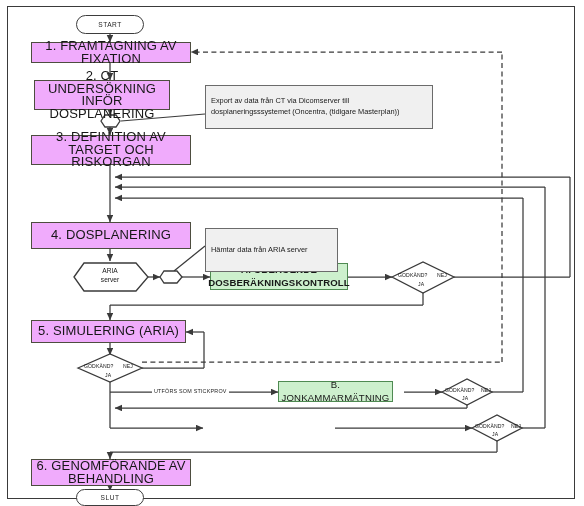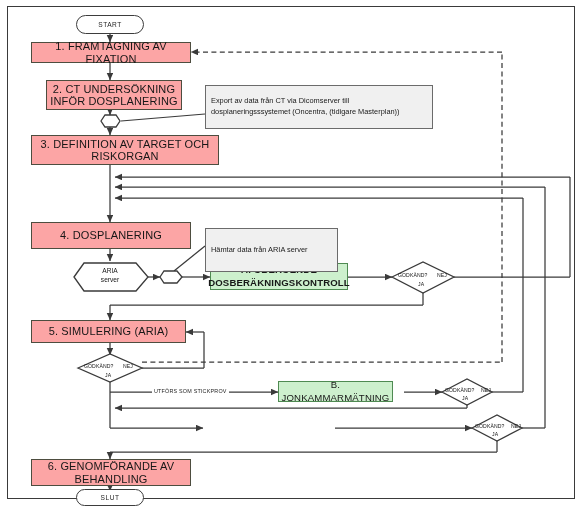--- a/index.html
+++ b/index.html
@@ -1,21 +1,21 @@
 <!DOCTYPE html>
 <html><head>
 <meta charset="utf-8">
 <style>
   html,body{margin:0;padding:0;background:#ffffff;}
   body{font-family:"Liberation Sans",sans-serif;}
   #canvas{position:relative;width:584px;height:506px;background:#ffffff;overflow:hidden;}
   #frame{position:absolute;left:7px;top:6px;width:568px;height:493px;border:1.5px solid #3a3a3a;background:#ffffff;box-sizing:border-box;}
   svg#wires{position:absolute;left:0;top:0;width:584px;height:506px;pointer-events:none;}
   .node{position:absolute;box-sizing:border-box;display:flex;align-items:center;justify-content:center;text-align:center;}
-  .process{background:#fca5a5;border:1.6px solid #4d4d3f;color:#171717;font-size:11px;line-height:12.5px;letter-spacing:.15px;}
+  .process{background:#f0abfc;border:1.6px solid #4d4d3f;color:#171717;font-size:13px;line-height:12.5px;letter-spacing:.15px;}
   .green{background:#cdf0cd;border:1.6px solid #4f8a52;color:#171717;font-size:9.6px;line-height:12.5px;letter-spacing:.15px;}
   .terminal{background:#ffffff;border:1.5px solid #3d3d3d;border-radius:11px;color:#1d1d1d;font-size:6.6px;letter-spacing:.5px;}
   .note{background:#f0f0f0;border:1.2px solid #6b6b6b;color:#191919;font-size:7.4px;line-height:10.6px;text-align:left;justify-content:flex-start;padding:21px 5px;}
   .edge-label{position:absolute;font-size:5.4px;color:#1d1d1d;letter-spacing:.2px;background:#ffffff;padding:0 2px;white-space:nowrap;}
   .diamond-text{position:absolute;font-size:5.1px;color:#161616;white-space:nowrap;letter-spacing:.1px;}
 </style>
 </head>
 <body>
 
 <div id="canvas">
@@ -107,22 +107,22 @@
     <polygon points="392,277 423,262 454,277 423,293" fill="#ffffff" stroke="#3a3a3a" stroke-width="1.3"></polygon>
     <polygon points="78,368 110,354 142,368 110,382" fill="#ffffff" stroke="#3a3a3a" stroke-width="1.3"></polygon>
     <polygon points="442,392 467,379 492,392 467,405" fill="#ffffff" stroke="#3a3a3a" stroke-width="1.3"></polygon>
     <polygon points="472,428 497,415 522,428 497,441" fill="#ffffff" stroke="#3a3a3a" stroke-width="1.3"></polygon>
   </svg>
 
   <div class="node terminal" style="left:76px;top:15px;width:68px;height:19px;">START</div>
   <div class="node terminal" style="left:76px;top:489px;width:68px;height:17px;">SLUT</div>
 
   <div class="node process" style="left:31px;top:42px;width:160px;height:21px;">1. FRAMTAGNING AV FIXATION</div>
-  <div class="node process" style="left:46px;top:80px;width:136px;height:30px;">2. CT UNDERSÖKNING INFÖR DOSPLANERING</div>
-  <div class="node process" style="left:31px;top:135px;width:188px;height:30px;">3. DEFINITION AV TARGET OCH RISKORGAN</div>
+  <div class="node process" style="left:34px;top:80px;width:136px;height:30px;">2. CT UNDERSÖKNING INFÖR DOSPLANERING</div>
+  <div class="node process" style="left:31px;top:135px;width:160px;height:30px;">3. DEFINITION AV TARGET OCH RISKORGAN</div>
   <div class="node process" style="left:31px;top:222px;width:160px;height:27px;">4. DOSPLANERING</div>
   <div class="node process" style="left:31px;top:320px;width:155px;height:23px;">5. SIMULERING (ARIA)</div>
   <div class="node process" style="left:31px;top:459px;width:160px;height:27px;">6. GENOMFÖRANDE AV BEHANDLING</div>
 
   <div class="node green" style="left:210px;top:263px;width:138px;height:27px;font-weight:bold;">A. OBEROENDE DOSBERÄKNINGSKONTROLL</div>
   <div class="node green" style="left:278px;top:381px;width:115px;height:21px;">B. JONKAMMARMÄTNING</div>
 
   <div class="node note" style="left:205px;top:85px;width:228px;height:29px;">Export av data från CT via Dicomserver till dosplaneringsssystemet (Oncentra, (tidigare Masterplan))</div>
   <div class="node note" style="left:205px;top:228px;width:133px;height:35px;">Hämtar data från ARIA server</div>
 

